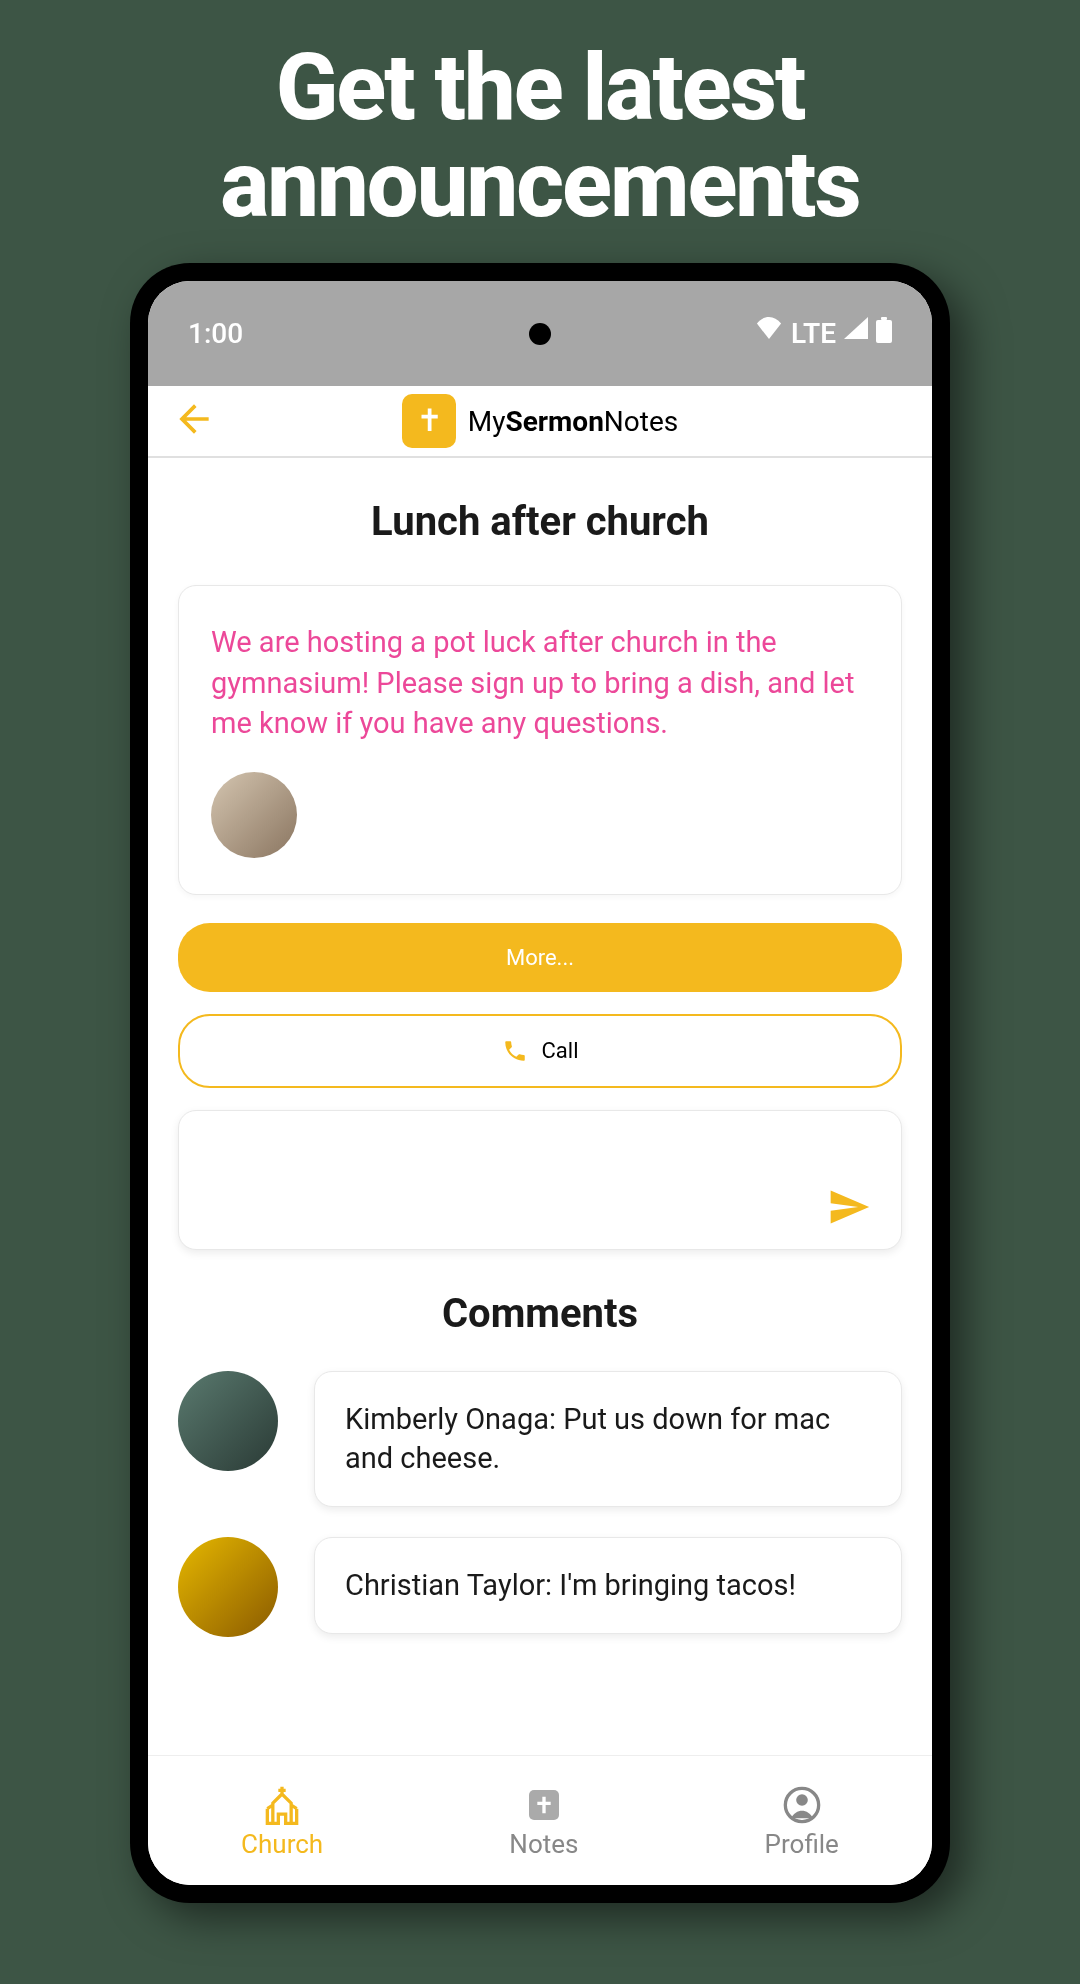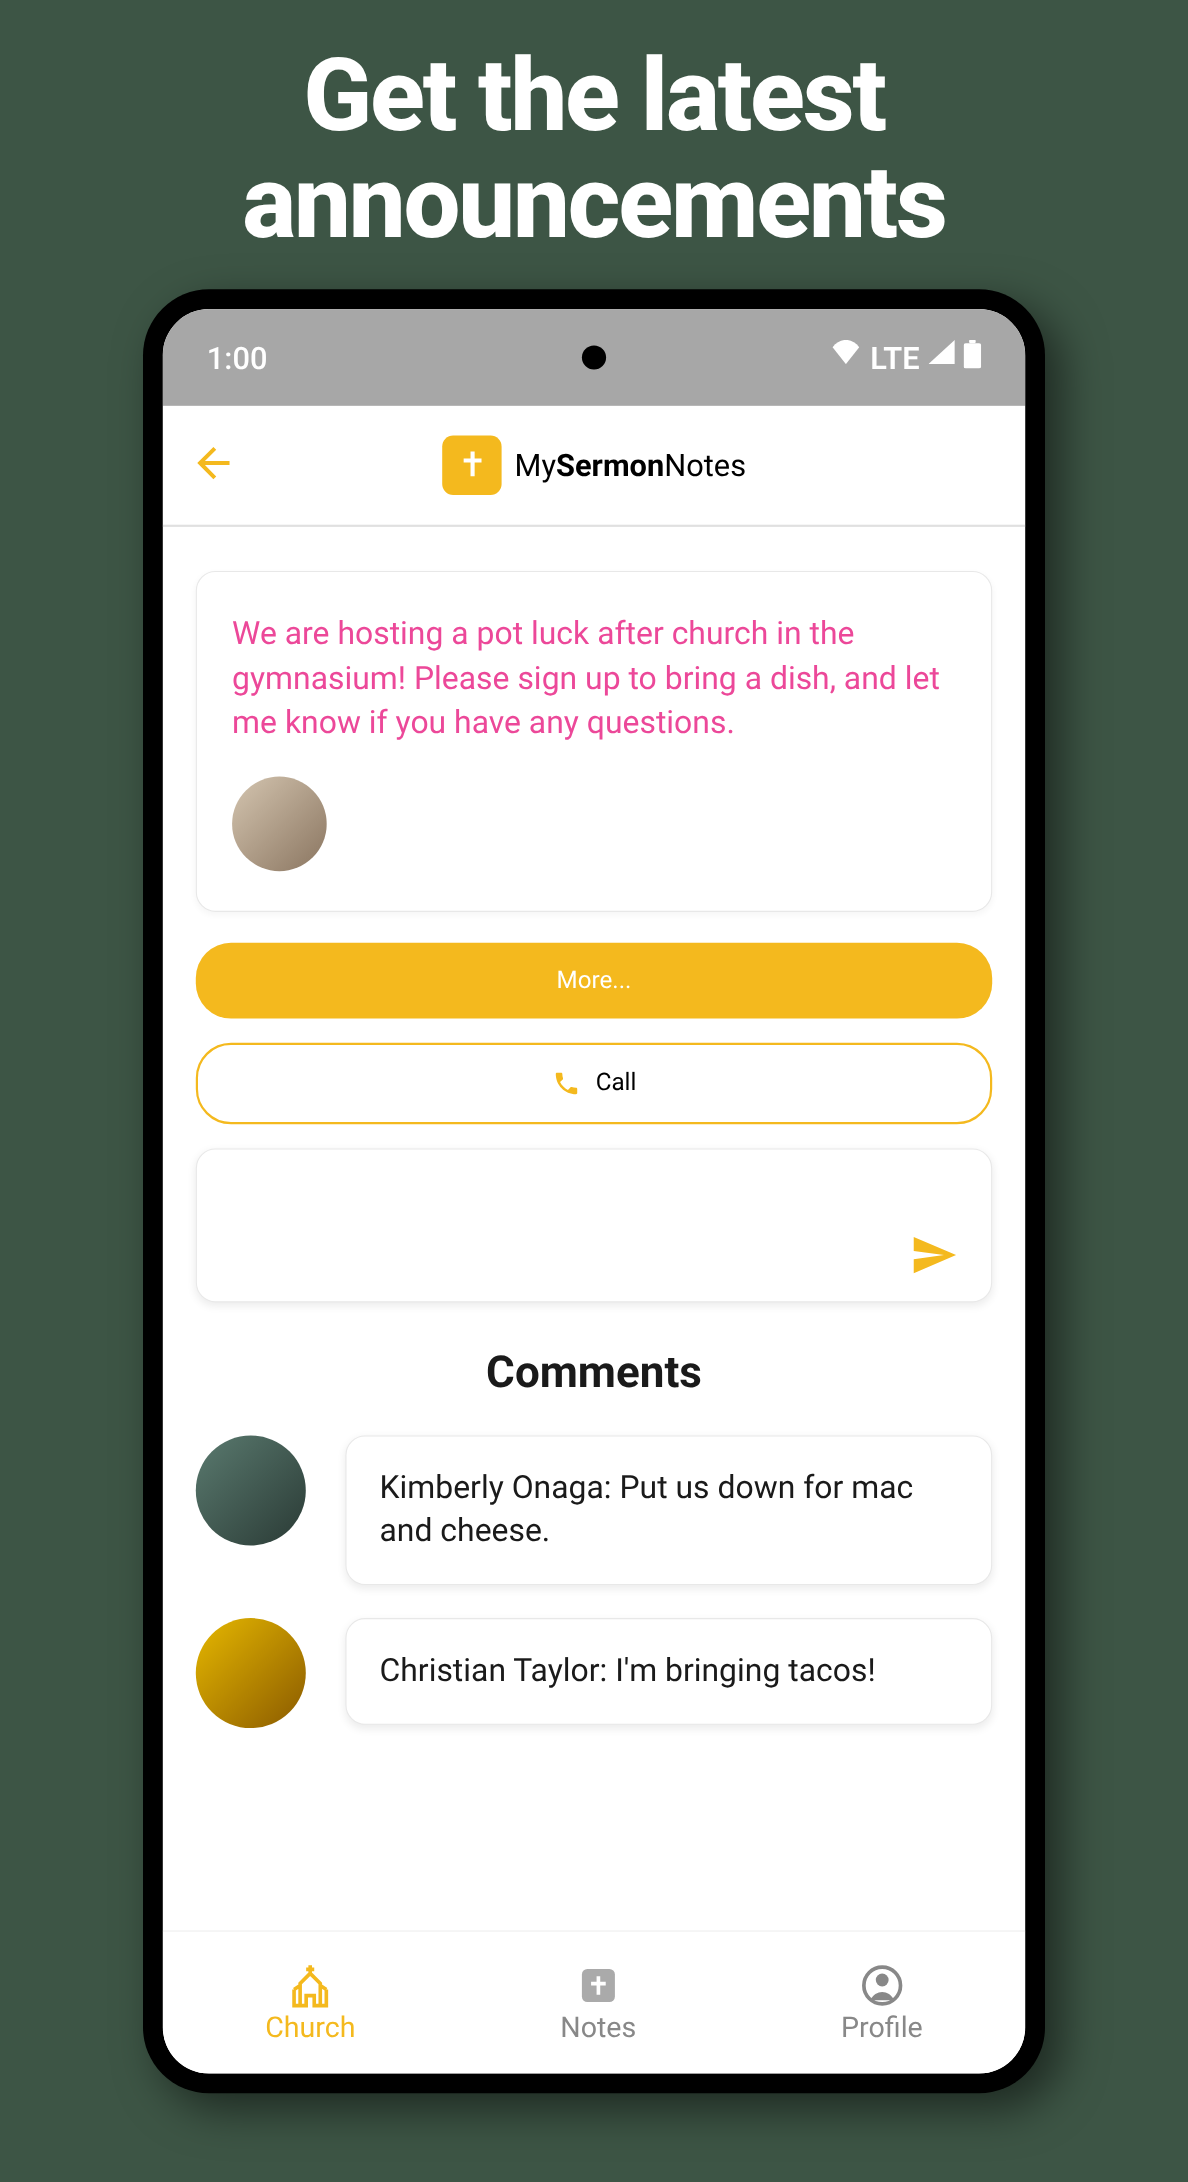--- a/index.html
+++ b/index.html
@@ -42,21 +42,21 @@
   width: 100%;
   height: 100%;
   background: #fff;
   border-radius: 42px;
   overflow: hidden;
   display: flex;
   flex-direction: column;
 }
 
 .status-bar {
-  height: 88px;
+  height: 105px;
   background: #a7a7a7;
   display: flex;
   align-items: center;
   justify-content: space-between;
   padding: 0 40px;
   color: #fff;
   font-size: 28px;
   font-weight: 500;
   position: relative;
 }
@@ -76,21 +76,21 @@
   display: flex;
   align-items: flex-start;
   gap: 8px;
 }
 
 .status-right span {
   font-weight: 600;
 }
 
 .app-header {
-  height: 110px;
+  height: 72px;
   background: #fff;
   display: flex;
   align-items: center;
   justify-content: center;
   position: relative;
   border-bottom: 2px solid #e0e0e0;
 }
 
 .back-arrow {
   position: absolute;
@@ -329,20 +329,21 @@
             </svg>
         </div>
         <div class="logo-text">
           <span>My</span><span class="bold">Sermon</span><span>Notes</span>
         </div>
       </div>
     </div>
 
     <div class="content">
 
+      <div class="announcement-title">Lunch after church</div>
 
       <div class="card">
         <div class="announcement-body">We are hosting a pot luck after church in the gymnasium! Please sign up to bring a dish, and let me know if you have any questions.</div>
         <div class="author-row">
           <div class="avatar"></div>
         </div>
       </div>
 
       <div class="btn btn-primary">
         <span>More...</span>

